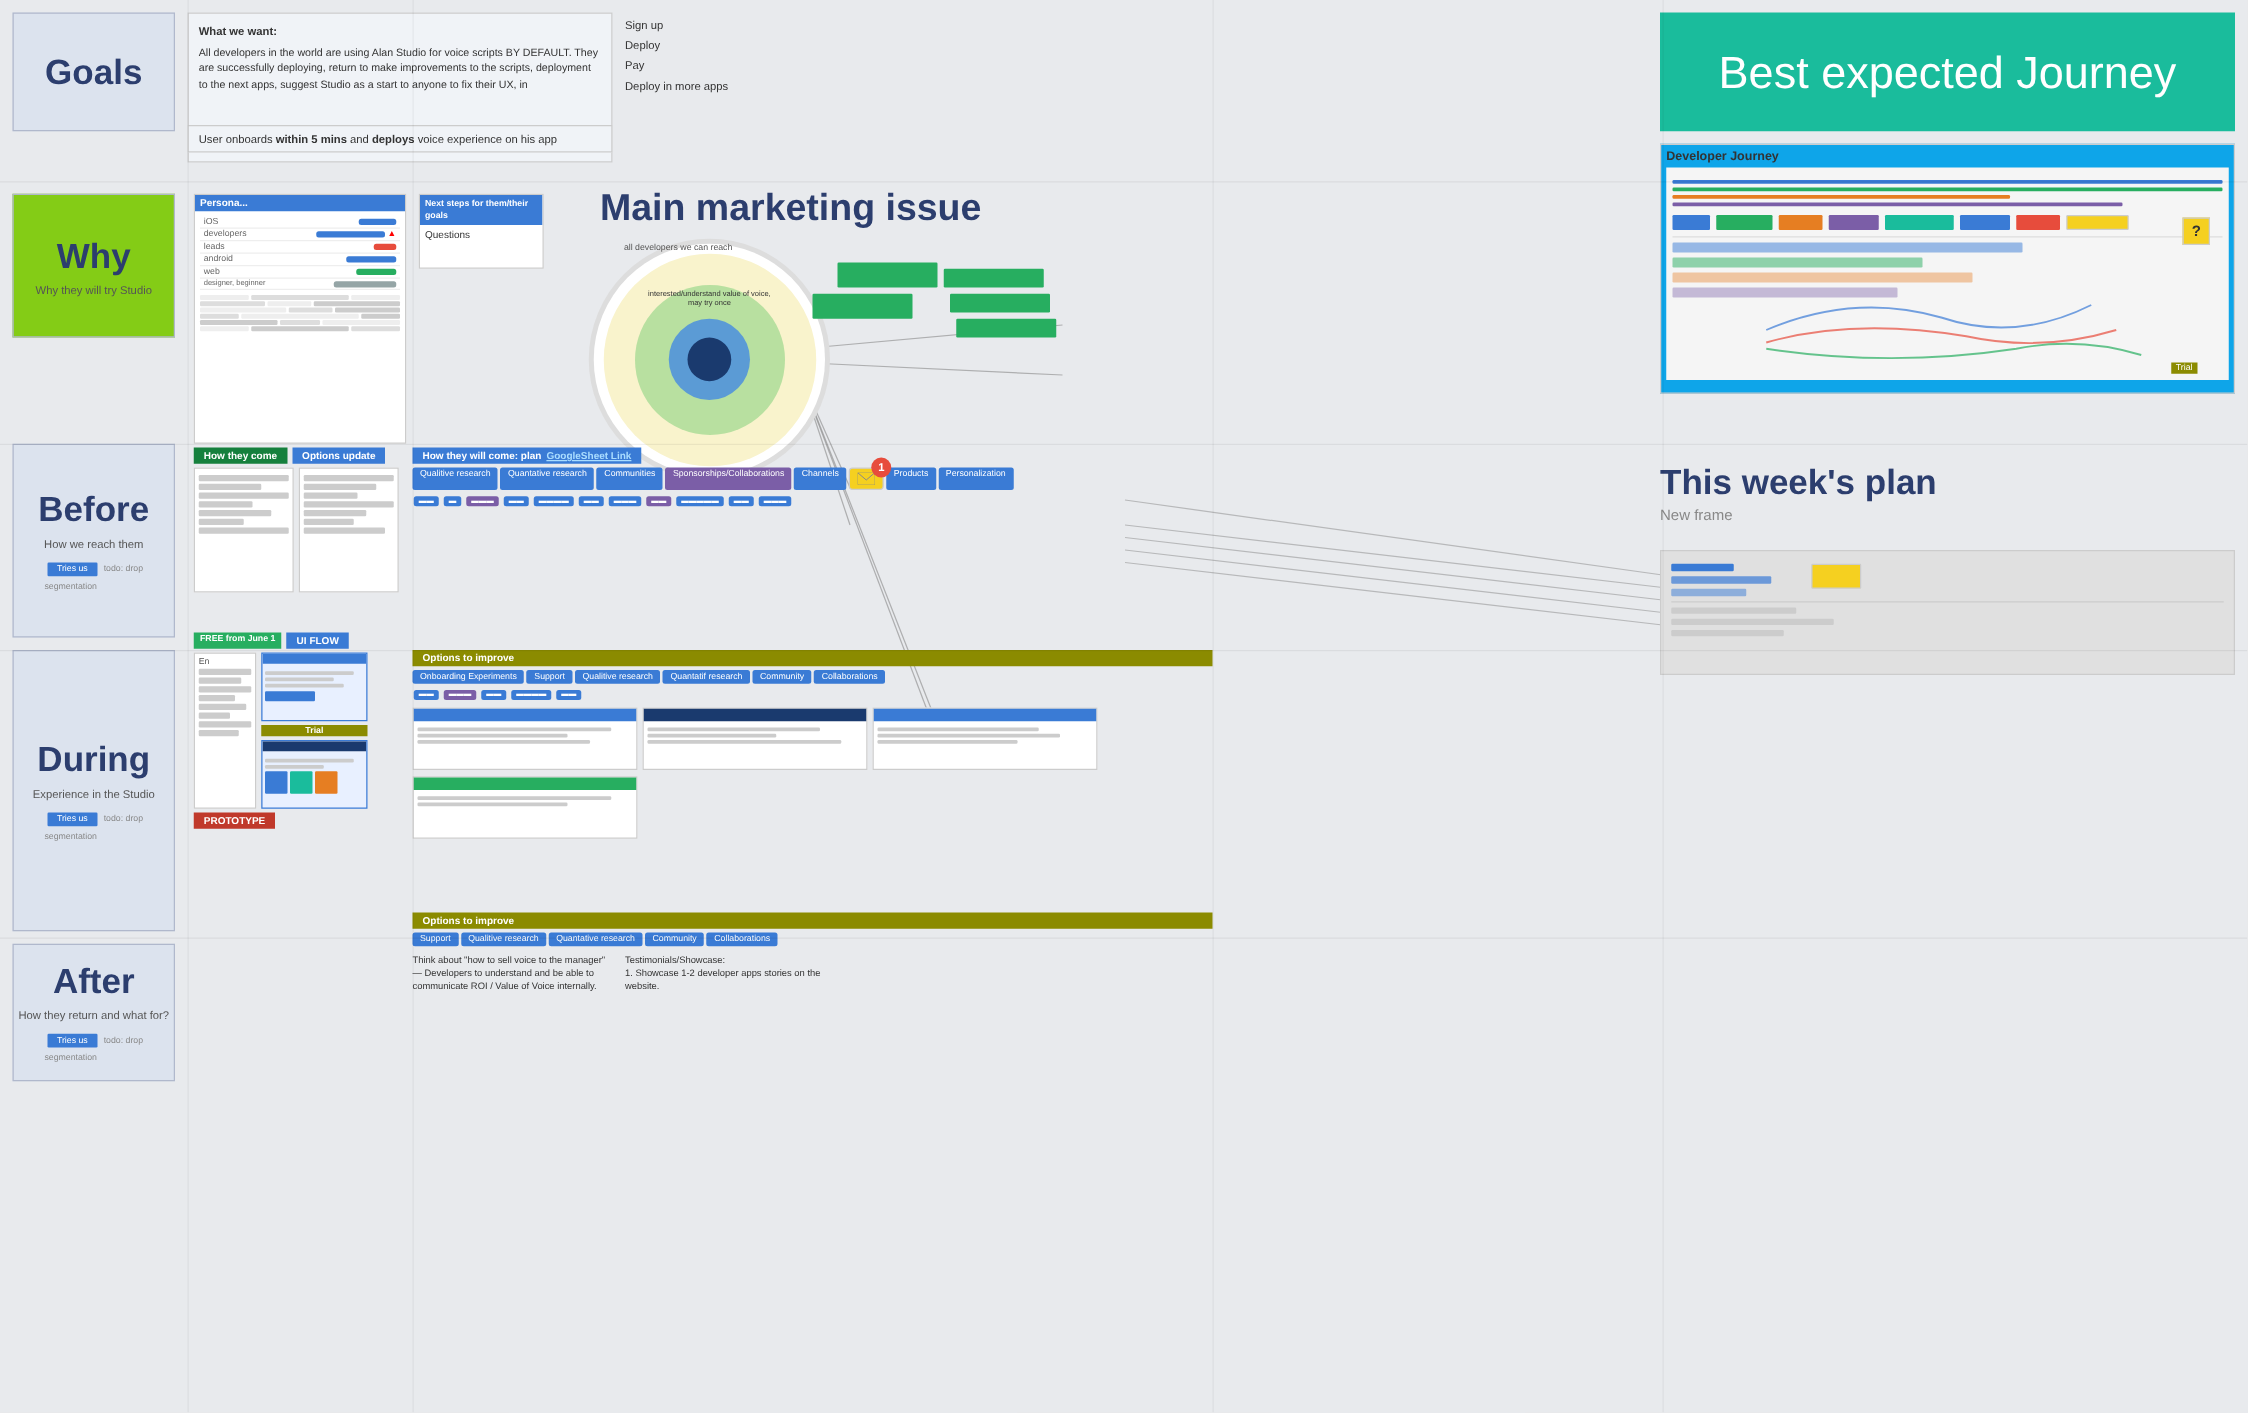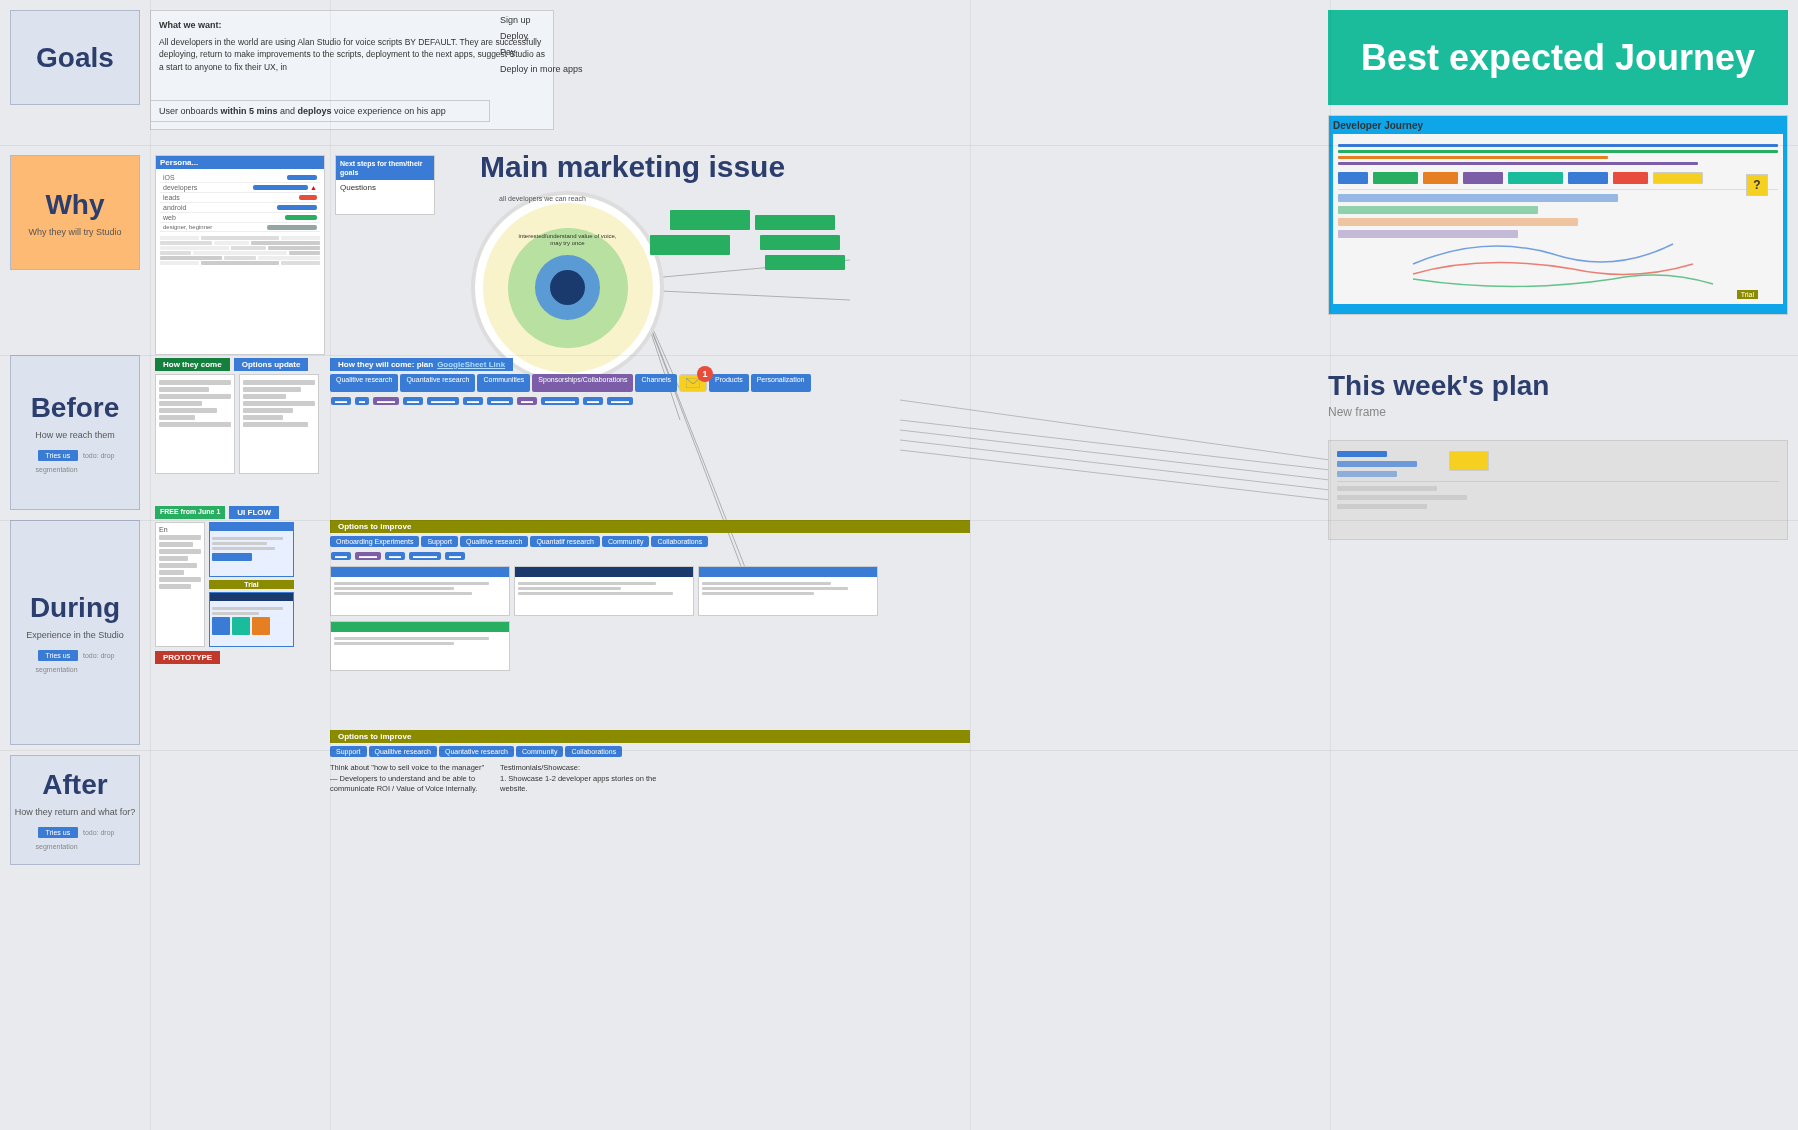--- a/index.html
+++ b/index.html
@@ -51,21 +51,21 @@
       top: 10px; left: 10px;
       width: 130px; height: 95px;
       background: #dce3ee;
       border: 1px solid #b0b8cc;
     }
 
     
     .goals-text {
       position: absolute;
       top: 10px; left: 150px;
-      width: 404px; height: 120px;
+      width: 340px; height: 120px;
       background: #f0f3f7;
       border: 1px solid #ccc;
       padding: 8px;
       font-size: 9px;
       color: #333;
       line-height: 1.5;
     }
 
     
     .best-journey {
@@ -73,21 +73,21 @@
       top: 10px; right: 10px;
       width: 460px; height: 95px;
       background: #1abc9c;
       display: flex;
       align-items: center;
       justify-content: center;
     }
 
     .best-journey h1 {
       font-size: 36px;
-      font-weight: 700;
+      font-weight: 400;
       color: white;
       text-align: center;
     }
 
     
     .dev-journey-frame {
       position: absolute;
       top: 115px; right: 10px;
       width: 460px; height: 200px;
       background: #0ea5e9;
@@ -108,21 +108,21 @@
       background: #f5f5f5;
       position: relative;
       overflow: hidden;
     }
 
     
     .why-card {
       position: absolute;
       top: 155px; left: 10px;
       width: 130px; height: 115px;
-      background: #fdba74;
+      background: #84cc16;
       border: 1px solid #b0b8cc;
     }
 
     
     .before-card {
       position: absolute;
       top: 355px; left: 10px;
       width: 130px; height: 155px;
       background: #dce3ee;
       border: 1px solid #b0b8cc;

